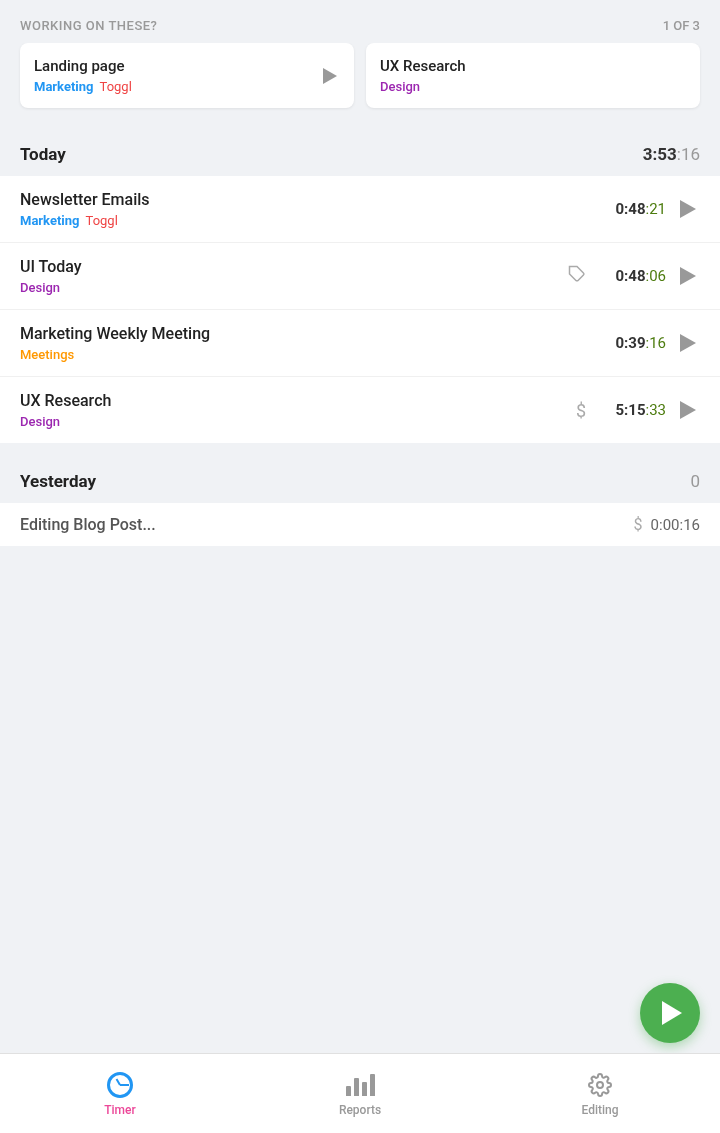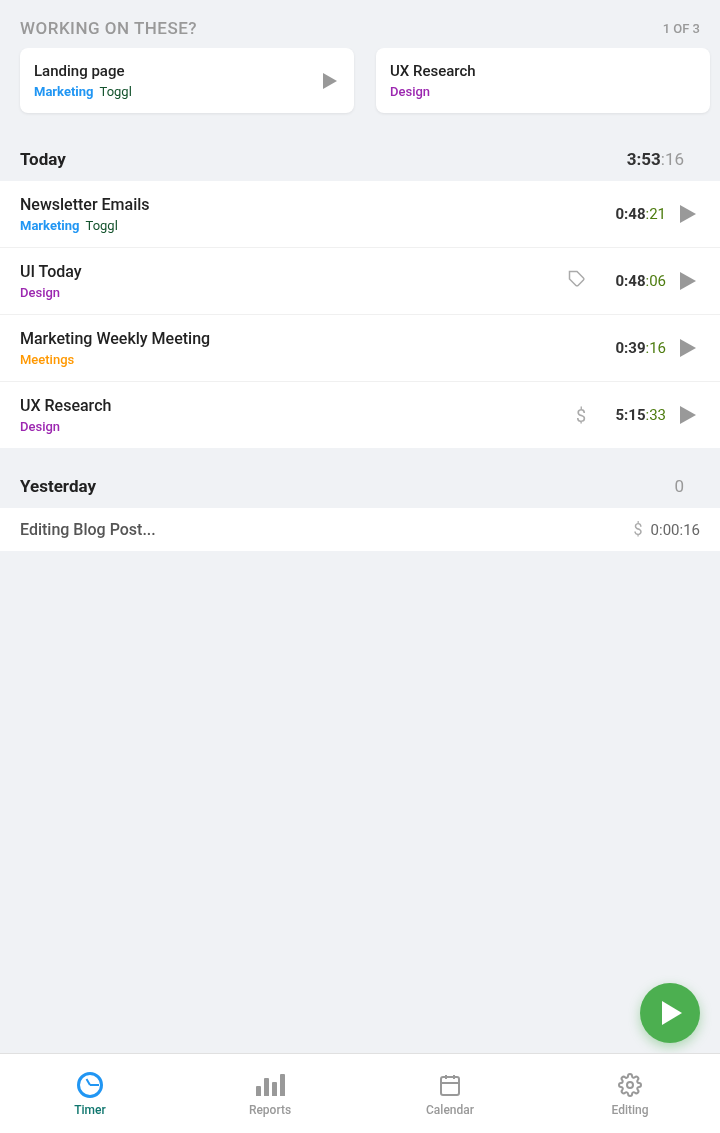--- a/index.html
+++ b/index.html
@@ -26,36 +26,36 @@
 
     
     .working-header {
       display: flex;
       justify-content: space-between;
       align-items: center;
       padding: 18px 20px 10px 20px;
     }
 
     .working-header-label {
-      font-size: 17px;
+      font-size: 13px;
       color: #999;
       font-weight: 500;
       letter-spacing: 0.5px;
     }
 
     .working-header-count {
       font-size: 13px;
       color: #999;
       font-weight: 500;
     }
 
     .working-cards {
       display: flex;
       padding: 0 20px 20px 20px;
-      gap: 22px;
+      gap: 12px;
       overflow: hidden;
     }
 
     .working-card {
       background: white;
       border-radius: 8px;
       padding: 14px 14px;
       flex: 0 0 calc(50% - 6px);
       display: flex;
       align-items: center;
@@ -92,21 +92,21 @@
       font-weight: 500;
     }
 
     .tag-meetings {
       color: #FF9800;
       font-size: 13px;
       font-weight: 500;
     }
 
     .tag-gray {
-      color: #14532d;
+      color: #ef4444;
       font-size: 13px;
     }
 
     .play-icon-small {
       width: 20px;
       height: 20px;
       display: flex;
       align-items: center;
       justify-content: center;
     }
@@ -116,21 +116,21 @@
       height: 0;
       border-top: 8px solid transparent;
       border-bottom: 8px solid transparent;
       border-left: 14px solid #999;
     }
 
     
     .section-header {
       display: flex;
       justify-content: space-between;
-      padding: 16px 36px 12px 20px;
+      padding: 16px 20px 12px 20px;
       background: #f0f2f5;
       gap: 25px;
     }
 
     .section-date {
       font-size: 17px;
       font-weight: 700;
       color: #222;
     }
 
@@ -282,21 +282,21 @@
       align-items: center;
       justify-content: center;
     }
 
     .nav-label {
       font-size: 12px;
       font-weight: 500;
     }
 
     .nav-item.active .nav-label {
-      color: #0f766e;
+      color: #ec4899;
     }
 
     .nav-item.inactive .nav-label {
       color: #999;
     }
 
     
     .clock-icon {
       width: 26px;
       height: 26px;
@@ -536,31 +536,20 @@
       <div class="bar-chart-icon">
         <div class="bar" style="height: 10px;"></div>
         <div class="bar" style="height: 18px;"></div>
         <div class="bar" style="height: 14px;"></div>
         <div class="bar" style="height: 22px;"></div>
       </div>
     </div>
     <span class="nav-label">Reports</span>
   </div>
 
-  <div class="nav-item inactive">
-    <div class="nav-icon">
-      <svg class="calendar-icon-svg" viewBox="0 0 24 24" fill="none" stroke="#999" stroke-width="2">
-        <rect x="3" y="4" width="18" height="18" rx="2" ry="2"></rect>
-        <line x1="16" y1="2" x2="16" y2="6"></line>
-        <line x1="8" y1="2" x2="8" y2="6"></line>
-        <line x1="3" y1="10" x2="21" y2="10"></line>
-      </svg>
-    </div>
-    <span class="nav-label">Calendar</span>
-  </div>
 
   <div class="nav-item inactive">
     <div class="nav-icon">
       <svg class="gear-icon-svg" viewBox="0 0 24 24" fill="none" stroke="#999" stroke-width="2">
         <circle cx="12" cy="12" r="3"></circle>
         <path d="M19.4 15a1.65 1.65 0 0 0 .33 1.82l.06.06a2 2 0 0 1-2.83 2.83l-.06-.06a1.65 1.65 0 0 0-1.82-.33 1.65 1.65 0 0 0-1 1.51V21a2 2 0 0 1-4 0v-.09A1.65 1.65 0 0 0 9 19.4a1.65 1.65 0 0 0-1.82.33l-.06.06a2 2 0 0 1-2.83-2.83l.06-.06A1.65 1.65 0 0 0 4.68 15a1.65 1.65 0 0 0-1.51-1H3a2 2 0 0 1 0-4h.09A1.65 1.65 0 0 0 4.6 9a1.65 1.65 0 0 0-.33-1.82l-.06-.06a2 2 0 0 1 2.83-2.83l.06.06A1.65 1.65 0 0 0 9 4.68a1.65 1.65 0 0 0 1-1.51V3a2 2 0 0 1 4 0v.09a1.65 1.65 0 0 0 1 1.51 1.65 1.65 0 0 0 1.82-.33l.06-.06a2 2 0 0 1 2.83 2.83l-.06.06A1.65 1.65 0 0 0 19.4 9a1.65 1.65 0 0 0 1.51 1H21a2 2 0 0 1 0 4h-.09a1.65 1.65 0 0 0-1.51 1z"></path>
       </svg>
     </div>
     <span class="nav-label">Editing</span>
   </div>

